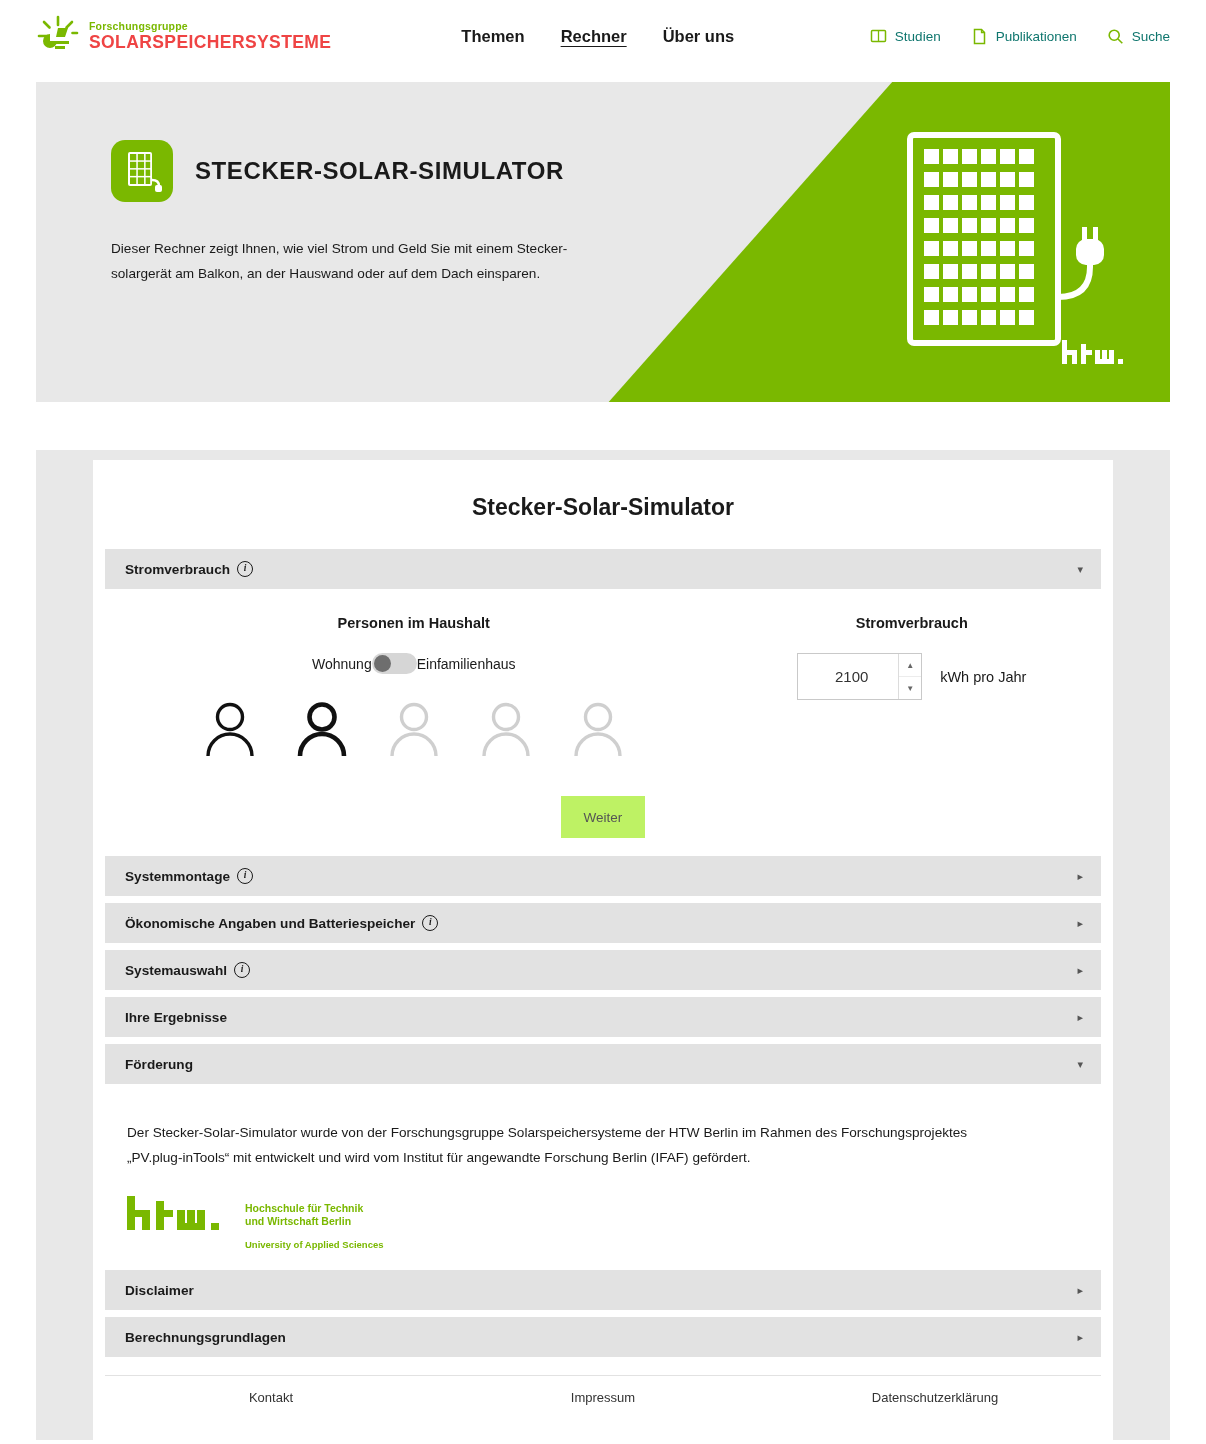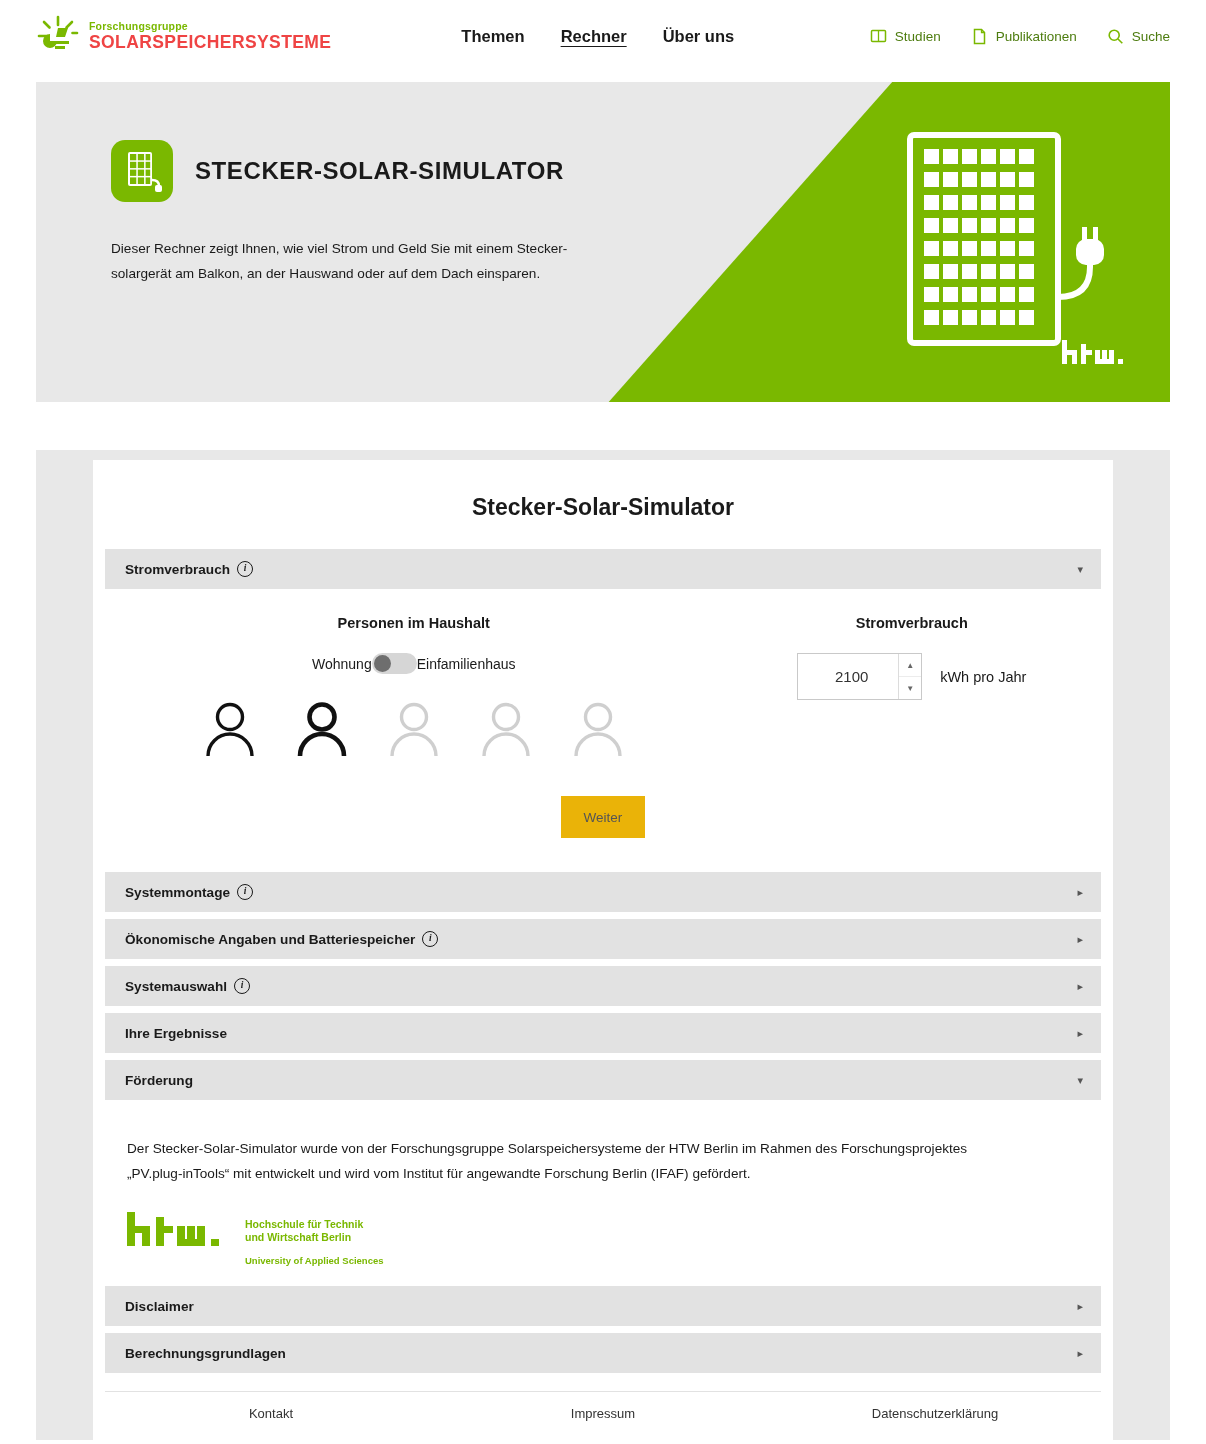--- a/index.html
+++ b/index.html
@@ -70,21 +70,21 @@
     display: flex;
     align-items: center;
     gap: 30px;
     margin-left: auto;
   }
   .tool {
     display: flex;
     align-items: center;
     gap: 8px;
     font-size: 13.5px;
-    color: #4d7c0f;
+    color: #0f766e;
     cursor: pointer;
   }
   .tool svg { display: block; }
 
   
   .hero {
     margin: 10px 36px 0 36px;
     height: 320px;
     position: relative;
     background: #e8e8e8;
@@ -198,21 +198,21 @@
     cursor: pointer;
   }
   .acc-arrow {
     margin-left: auto;
     color: #555;
     font-size: 11px;
     line-height: 1;
   }
 
   .panel-body {
-    padding: 26px 0 34px 0;
+    padding: 26px 0 18px 0;
   }
   .two-col {
     display: flex;
     align-items: flex-start;
   }
   .col-left {
     flex: 1 1 62%;
     text-align: center;
   }
   .col-right {
@@ -257,21 +257,21 @@
     gap: 36px;
     margin-top: 26px;
   }
   .person { cursor: pointer; }
 
   .btn-weiter {
     display: block;
     margin: 34px auto 0 auto;
     width: 84px;
     height: 42px;
-    background: #eab308;
+    background: #bef264;
     border: none;
     color: #555;
     font-size: 13.5px;
     font-family: "Liberation Sans", sans-serif;
     cursor: pointer;
   }
 
   .number-wrap {
     display: flex;
     align-items: center;

